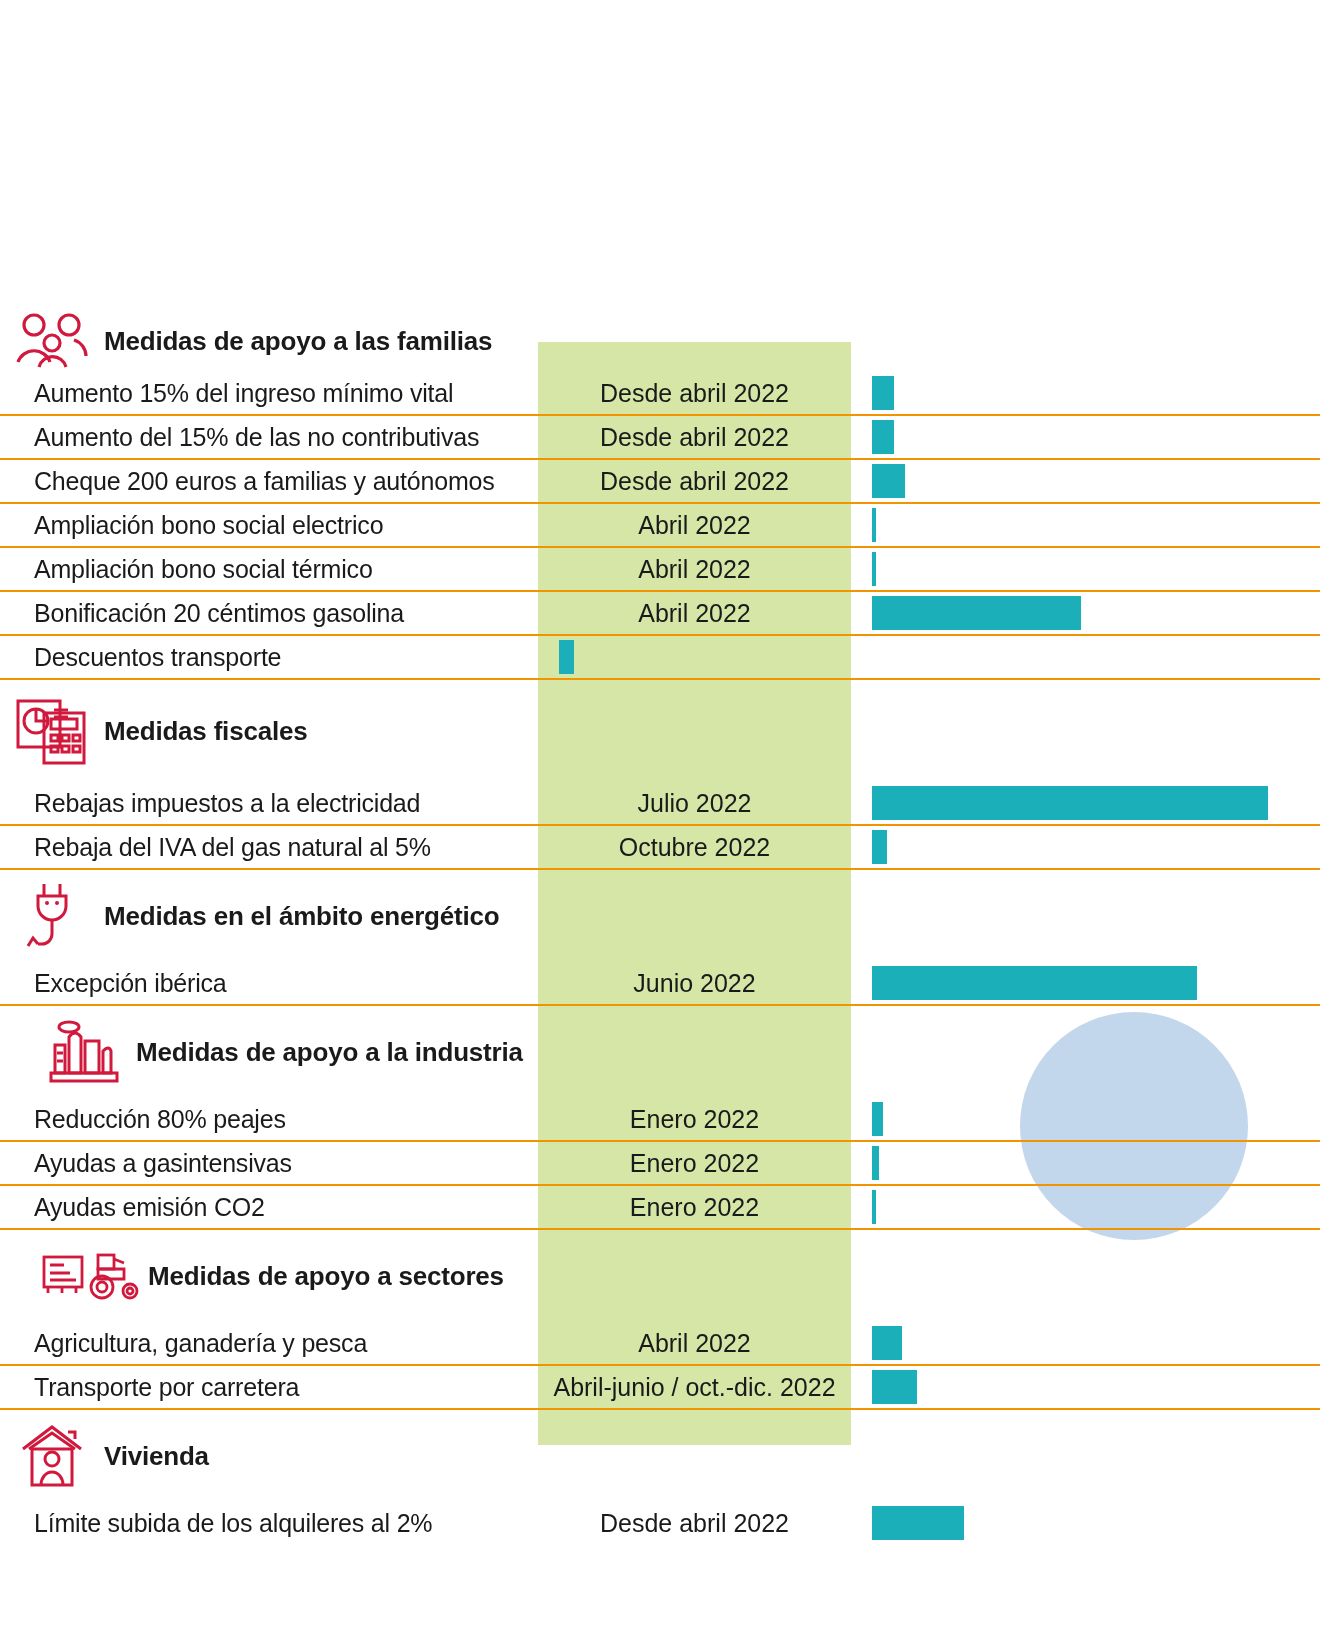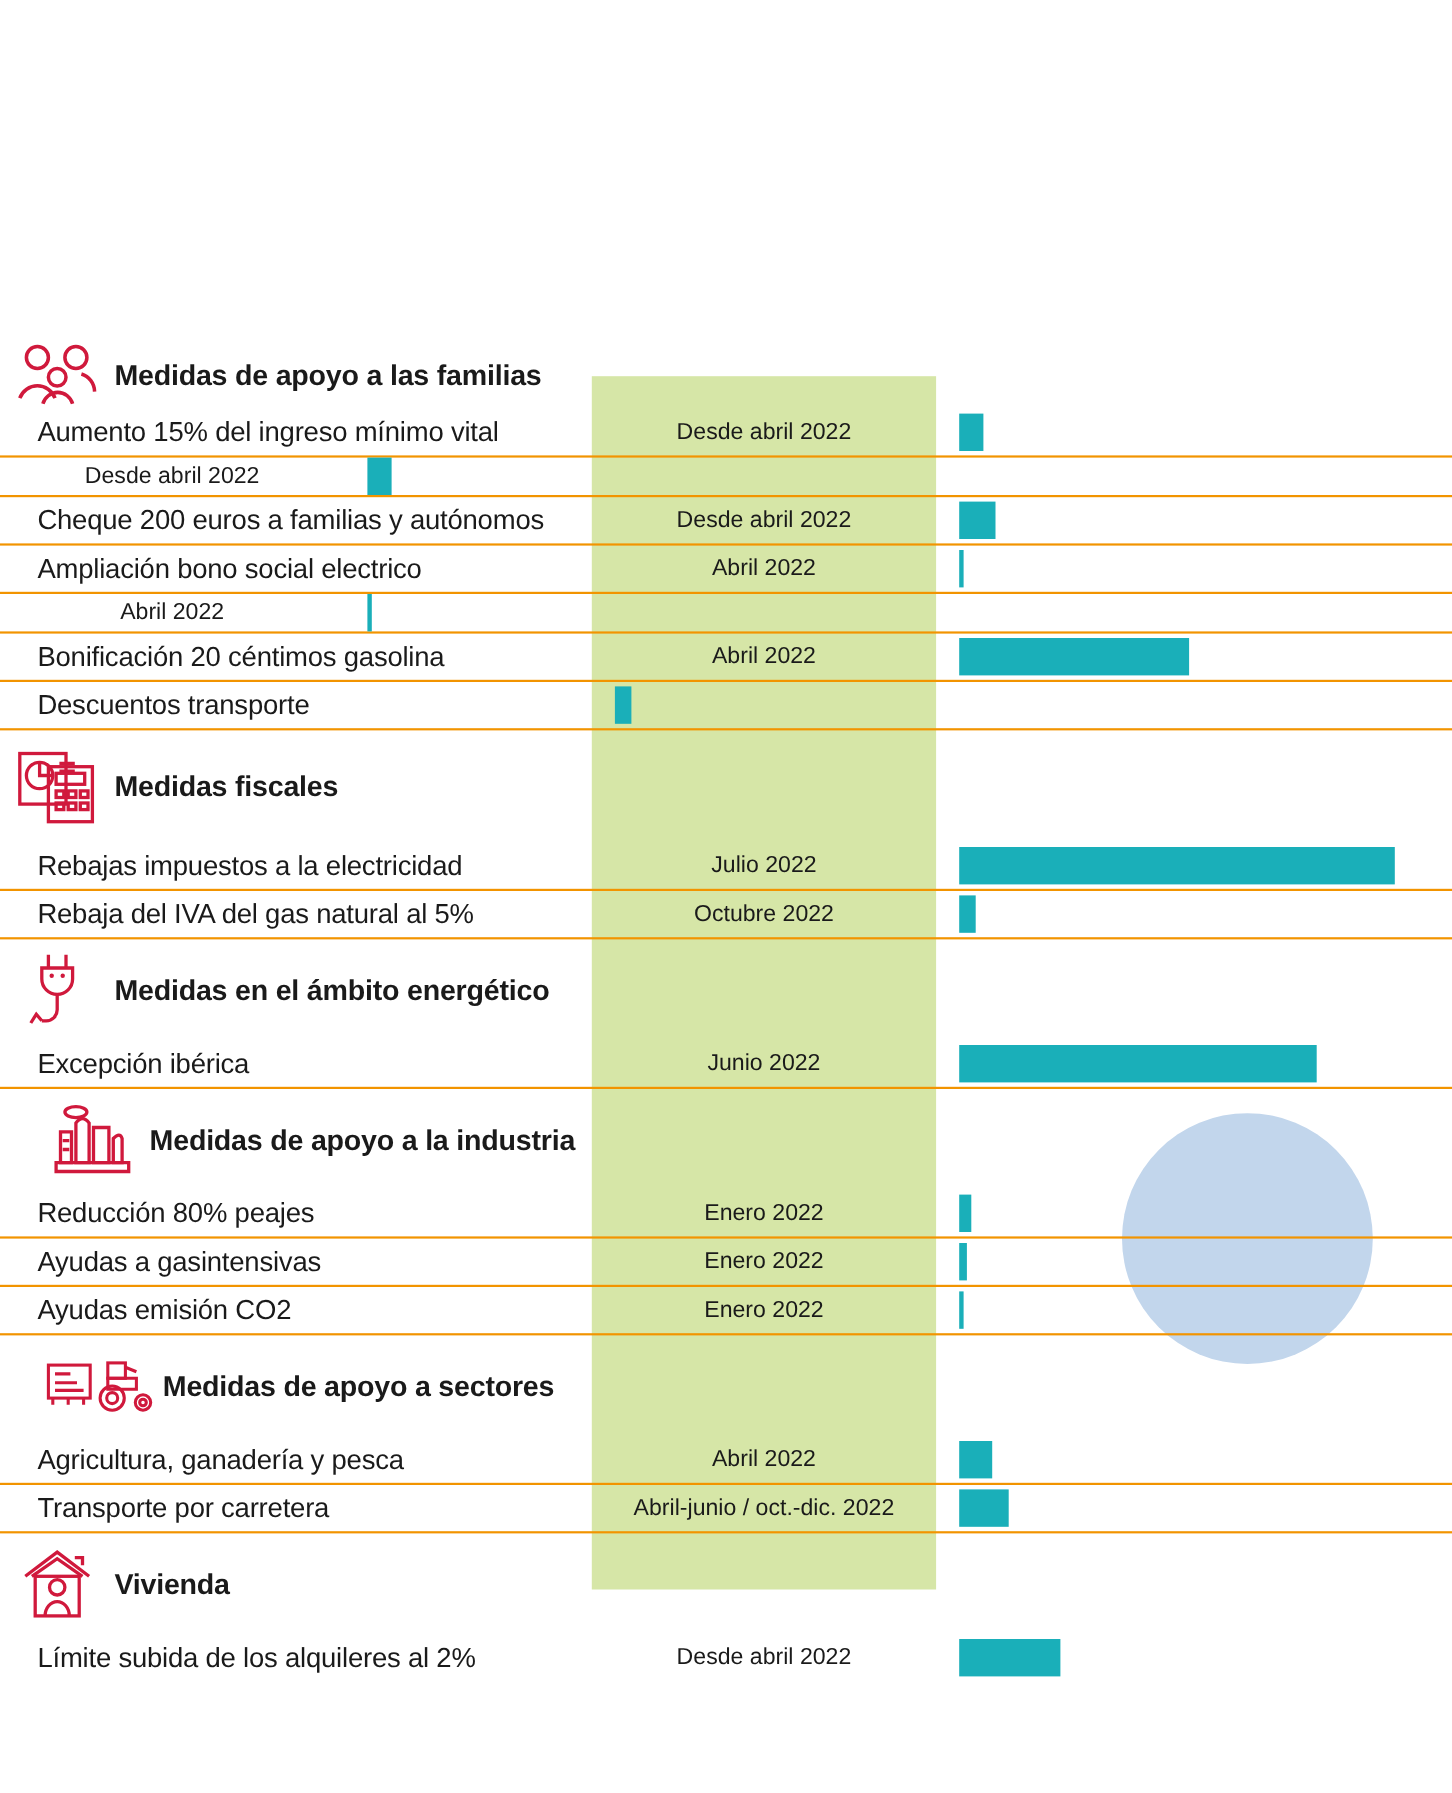--- a/index.html
+++ b/index.html
@@ -70,21 +70,21 @@
     color: #1a1a1a;
     letter-spacing: -0.2px;
   }
   .cell-date {
     width: 313px;
     flex: 0 0 313px;
     display: flex;
     align-items: center;
     justify-content: center;
     box-sizing: border-box;
-    font-size: 21px;
+    font-size: 25px;
     color: #1a1a1a;
     text-align: center;
   }
   .cell-bar {
     flex: 1 1 auto;
     position: relative;
     display: flex;
     align-items: center;
     padding-left: 21px;
     box-sizing: border-box;
@@ -151,20 +151,21 @@
 
     <div class="row">
       <div class="cell-label measure-row-h">Aumento 15% del ingreso mínimo vital</div>
       <div class="cell-date">Desde abril 2022</div>
       <div class="cell-bar">
         <div class="bar" style="width:22px"></div>
       </div>
     </div>
 
     <div class="row">
+      <div class="cell-label measure-row-h">Aumento del 15% de las no contributivas</div>
       <div class="cell-date">Desde abril 2022</div>
       <div class="cell-bar">
         <div class="bar" style="width:22px"></div>
       </div>
     </div>
 
     <div class="row">
       <div class="cell-label measure-row-h">Cheque 200 euros a familias y autónomos</div>
       <div class="cell-date">Desde abril 2022</div>
       <div class="cell-bar">
@@ -174,20 +175,21 @@
 
     <div class="row">
       <div class="cell-label measure-row-h">Ampliación bono social electrico</div>
       <div class="cell-date">Abril 2022</div>
       <div class="cell-bar">
         <div class="bar" style="width:4px"></div>
       </div>
     </div>
 
     <div class="row">
+      <div class="cell-label measure-row-h">Ampliación bono social térmico</div>
       <div class="cell-date">Abril 2022</div>
       <div class="cell-bar">
         <div class="bar" style="width:4px"></div>
       </div>
     </div>
 
     <div class="row">
       <div class="cell-label measure-row-h">Bonificación 20 céntimos gasolina</div>
       <div class="cell-date">Abril 2022</div>
       <div class="cell-bar">

